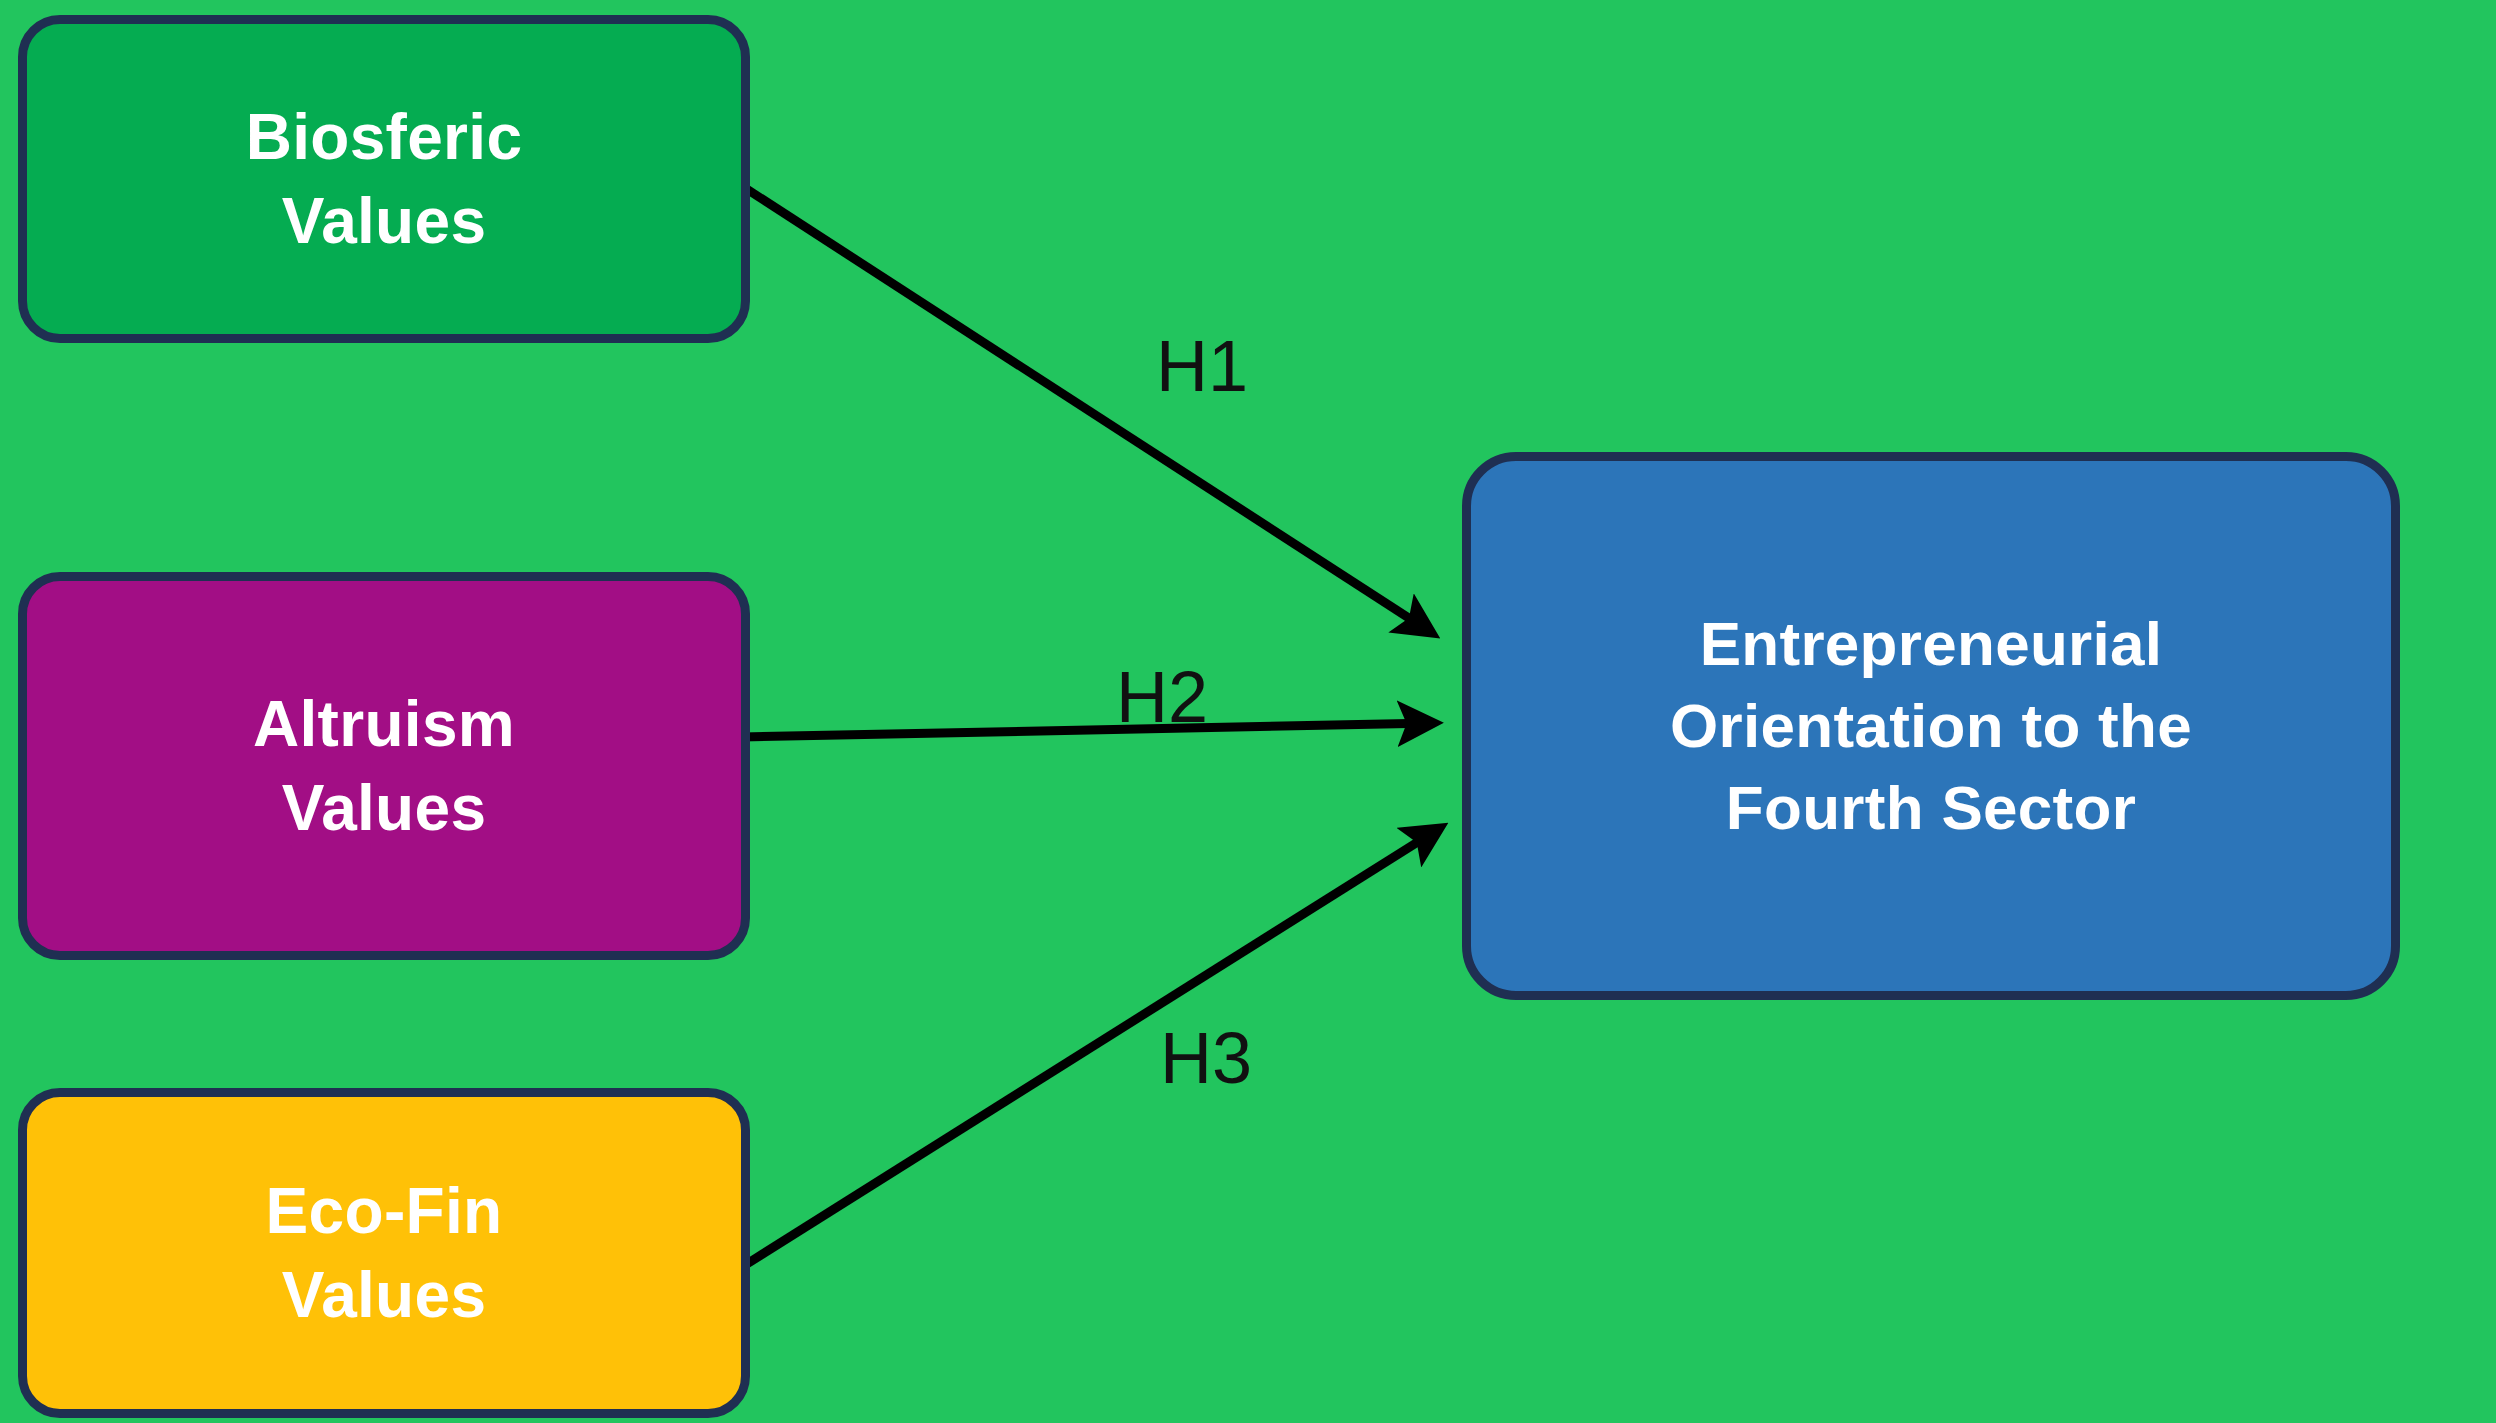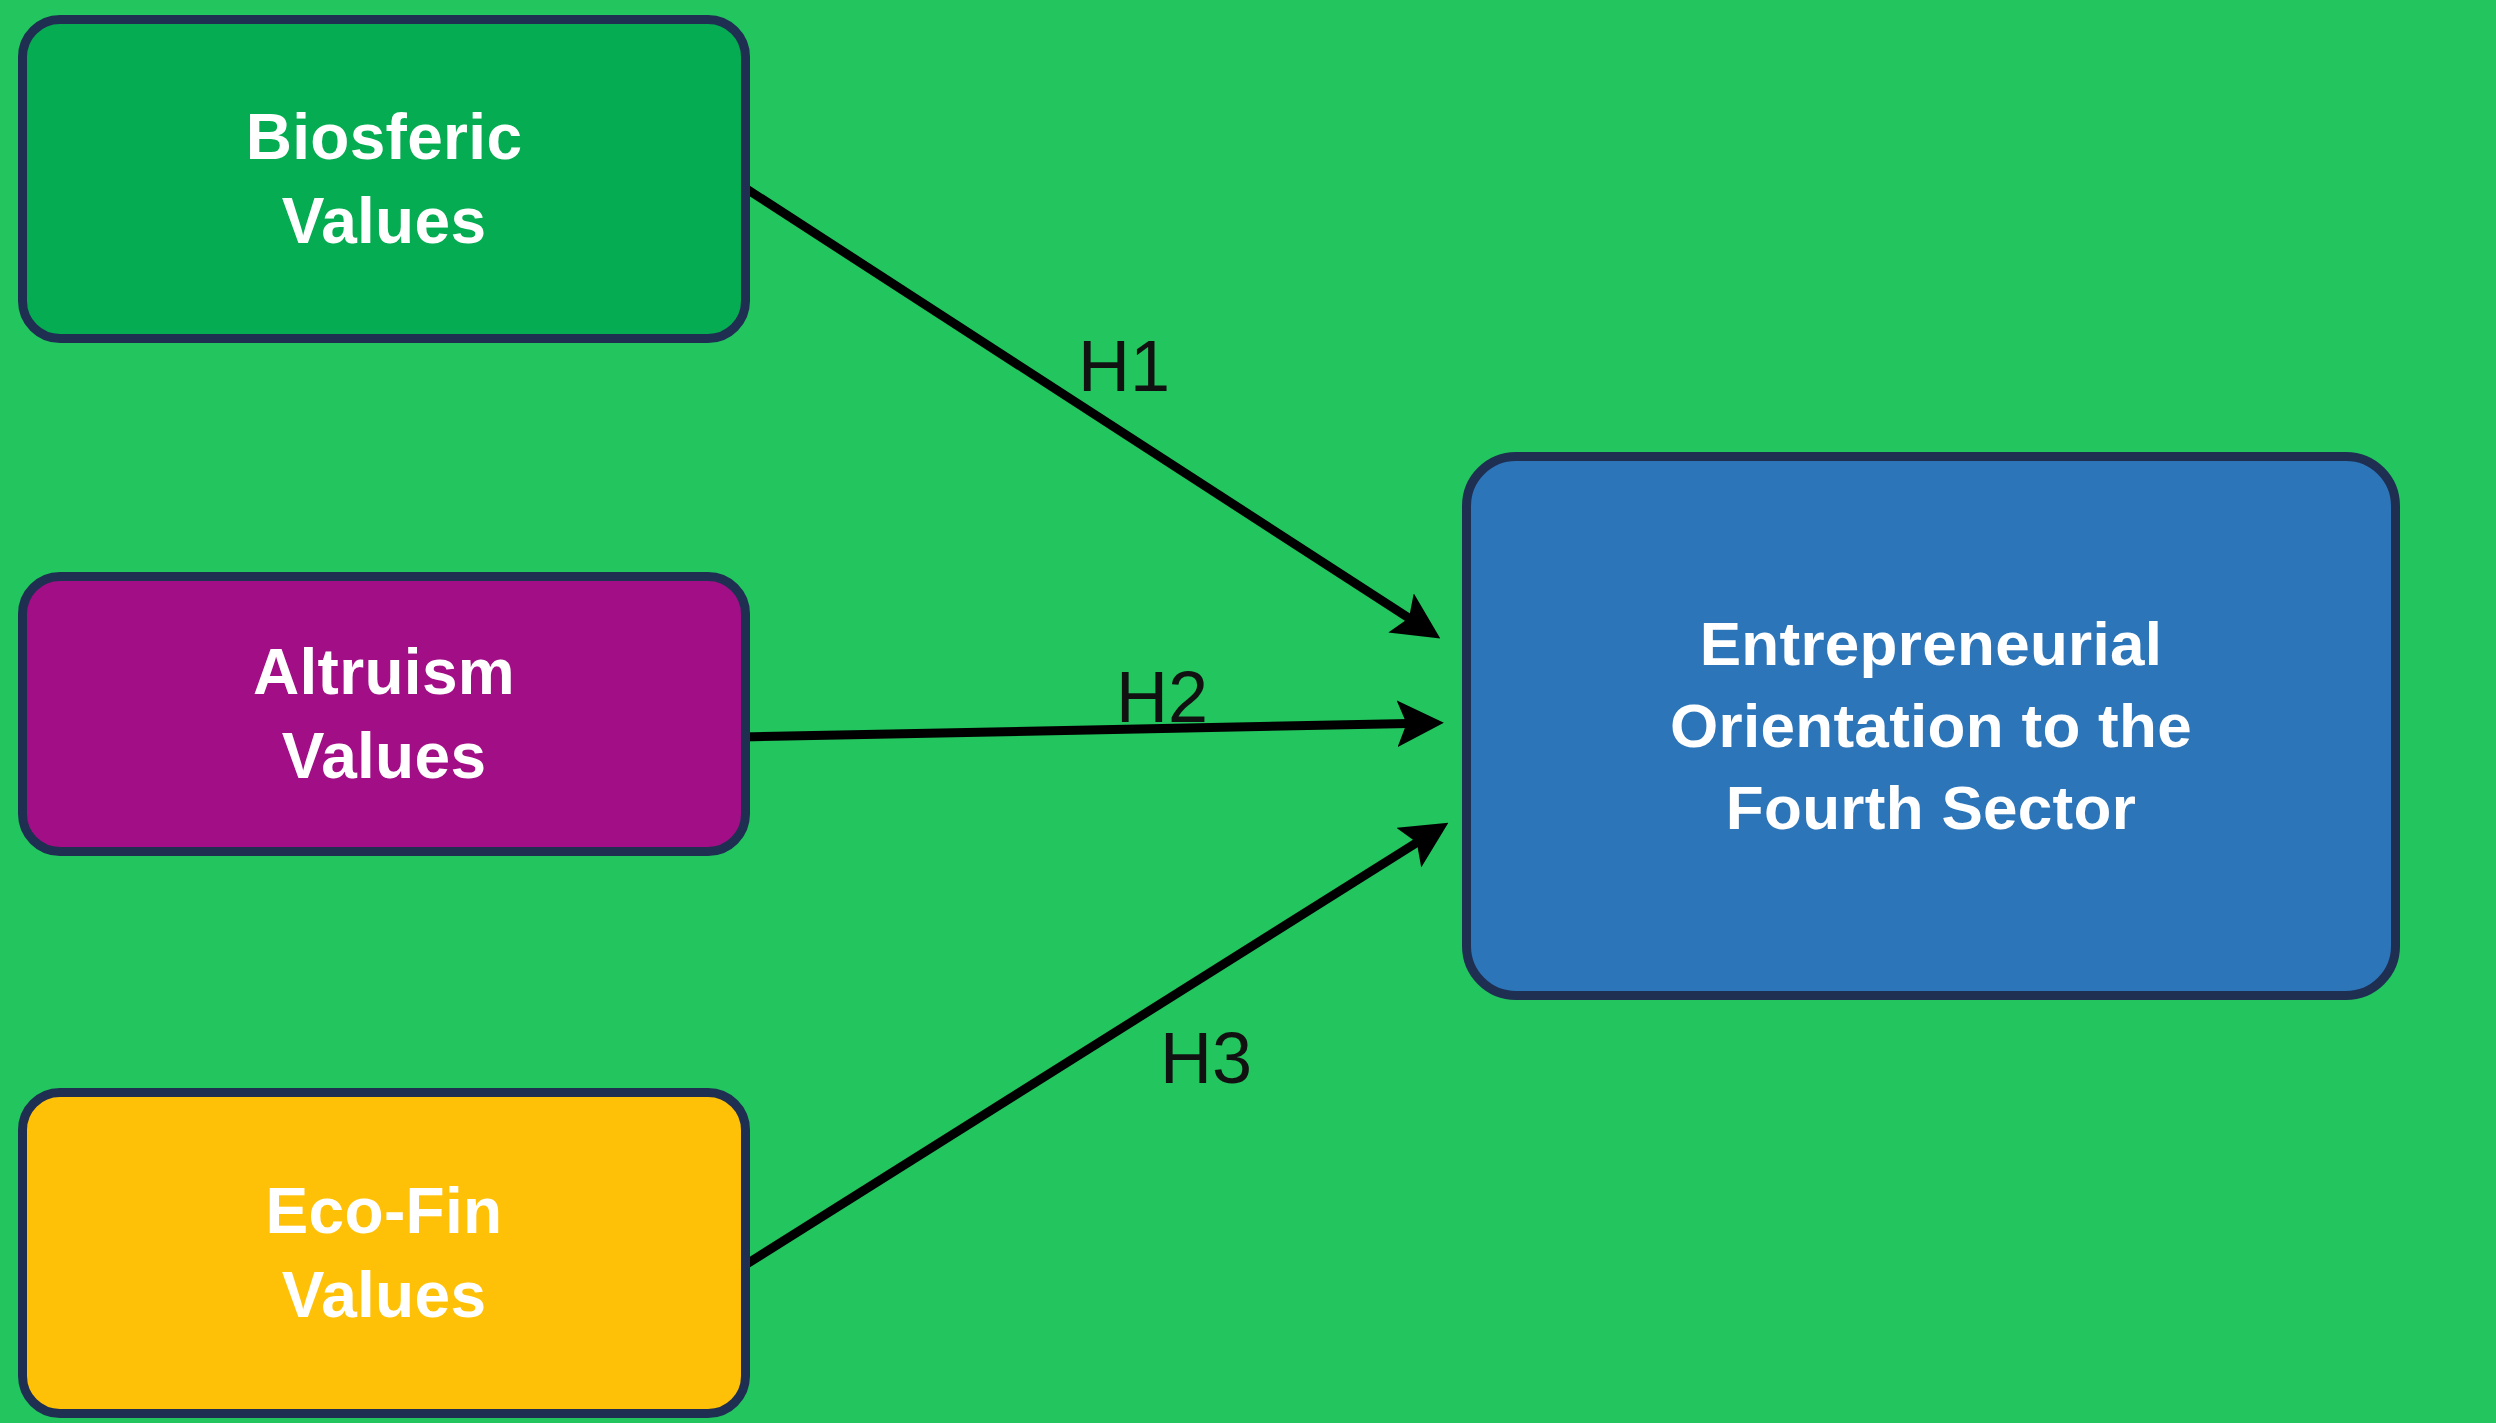--- a/index.html
+++ b/index.html
@@ -43,21 +43,21 @@
     left: 18px;  top: 15px;
     width: 732px; height: 328px;
     background: #05AC51;
     border-color: #1F2F52;
     border-width: 9px;
     border-radius: 42px;
     font-size: 64px;
   }
   #node-altruism {
     left: 18px;  top: 572px;
-    width: 732px; height: 284px;
+    width: 732px; height: 388px;
     background: #A20E85;
     border-color: #1F2F52;
     border-width: 9px;
     border-radius: 42px;
     font-size: 64px;
     align-items: center;
   }
   #node-ecofin {
     left: 18px;  top: 1088px;
     width: 732px; height: 330px;
@@ -89,21 +89,21 @@
 
   
   .hyp-label {
     position: absolute;
     color: #111111;
     font-size: 72px;
     font-weight: normal;
     line-height: 1;
     white-space: nowrap;
   }
-  #hyp-h1 { left: 1078px; top: 330px; }
+  #hyp-h1 { left: 1156px; top: 330px; }
   #hyp-h2 { left: 1116px; top: 661px; }
   #hyp-h3 { left: 1160px; top: 1022px; }
 </style>
 </head>
 <body>
 
 <div id="canvas">
 
   <svg id="arrow-layer" viewBox="0 0 2496 1423" width="2496" height="1423">
     <defs>

